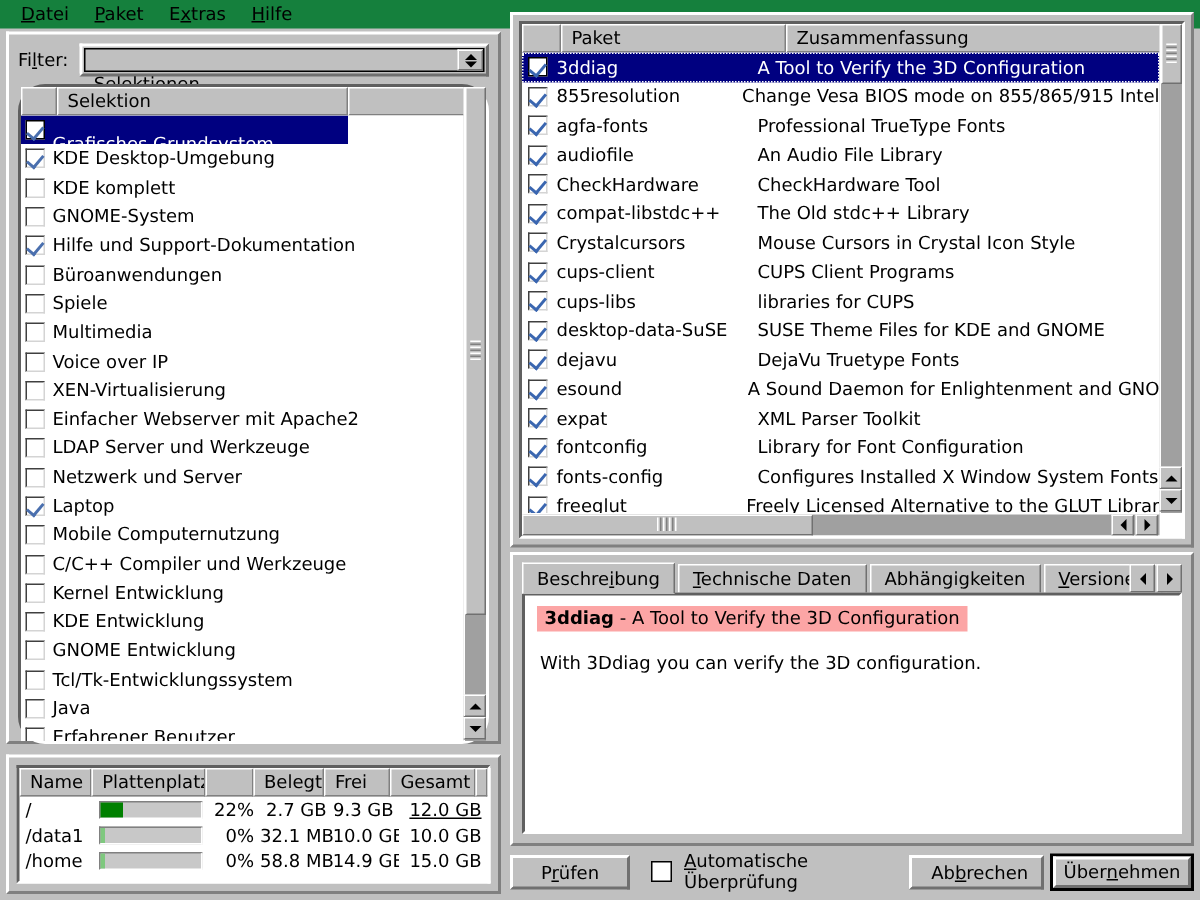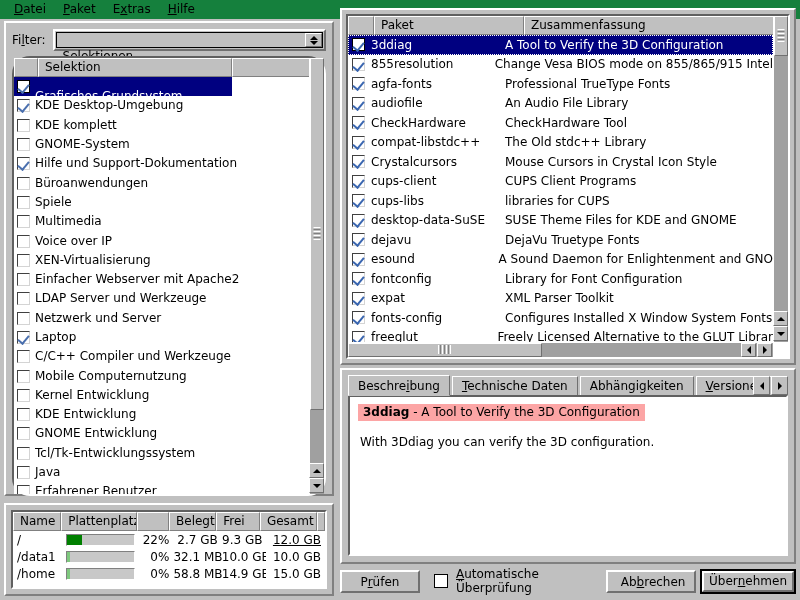--- a/index.html
+++ b/index.html
@@ -328,25 +328,25 @@
           <div class="sel-row">
             <span class="cbx"></span>
             <span class="sel-label">Netzwerk und Server</span>
           </div>
           <div class="sel-row">
             <span class="cbx on"></span>
             <span class="sel-label">Laptop</span>
           </div>
           <div class="sel-row">
             <span class="cbx"></span>
+            <span class="sel-label">Mobile Computernutzung</span>
+          </div>
+          <div class="sel-row">
+            <span class="cbx"></span>
             <span class="sel-label">C/C++ Compiler und Werkzeuge</span>
-          </div>
-          <div class="sel-row">
-            <span class="cbx"></span>
-            <span class="sel-label">Mobile Computernutzung</span>
           </div>
           <div class="sel-row">
             <span class="cbx"></span>
             <span class="sel-label">Kernel Entwicklung</span>
           </div>
           <div class="sel-row">
             <span class="cbx"></span>
             <span class="sel-label">KDE Entwicklung</span>
           </div>
           <div class="sel-row">
@@ -505,27 +505,27 @@
             <span class="pkg-name">dejavu</span>
             <span class="pkg-sum">DejaVu Truetype Fonts</span>
           </div>
           <div class="pkg-row">
             <span class="cbx on dark"></span>
             <span class="pkg-name">esound</span>
             <span class="pkg-sum">A Sound Daemon for Enlightenment and GNO</span>
           </div>
           <div class="pkg-row">
             <span class="cbx on dark"></span>
+            <span class="pkg-name">expat</span>
+            <span class="pkg-sum">XML Parser Toolkit</span>
+          </div>
+          <div class="pkg-row">
+            <span class="cbx on dark"></span>
             <span class="pkg-name">fontconfig</span>
             <span class="pkg-sum">Library for Font Configuration</span>
-          </div>
-          <div class="pkg-row">
-            <span class="cbx on dark"></span>
-            <span class="pkg-name">expat</span>
-            <span class="pkg-sum">XML Parser Toolkit</span>
           </div>
           <div class="pkg-row">
             <span class="cbx on dark"></span>
             <span class="pkg-name">fonts-config</span>
             <span class="pkg-sum">Configures Installed X Window System Fonts</span>
           </div>
           <div class="pkg-row">
             <span class="cbx on dark"></span>
             <span class="pkg-name">freeglut</span>
             <span class="pkg-sum">Freely Licensed Alternative to the GLUT Librar</span>

